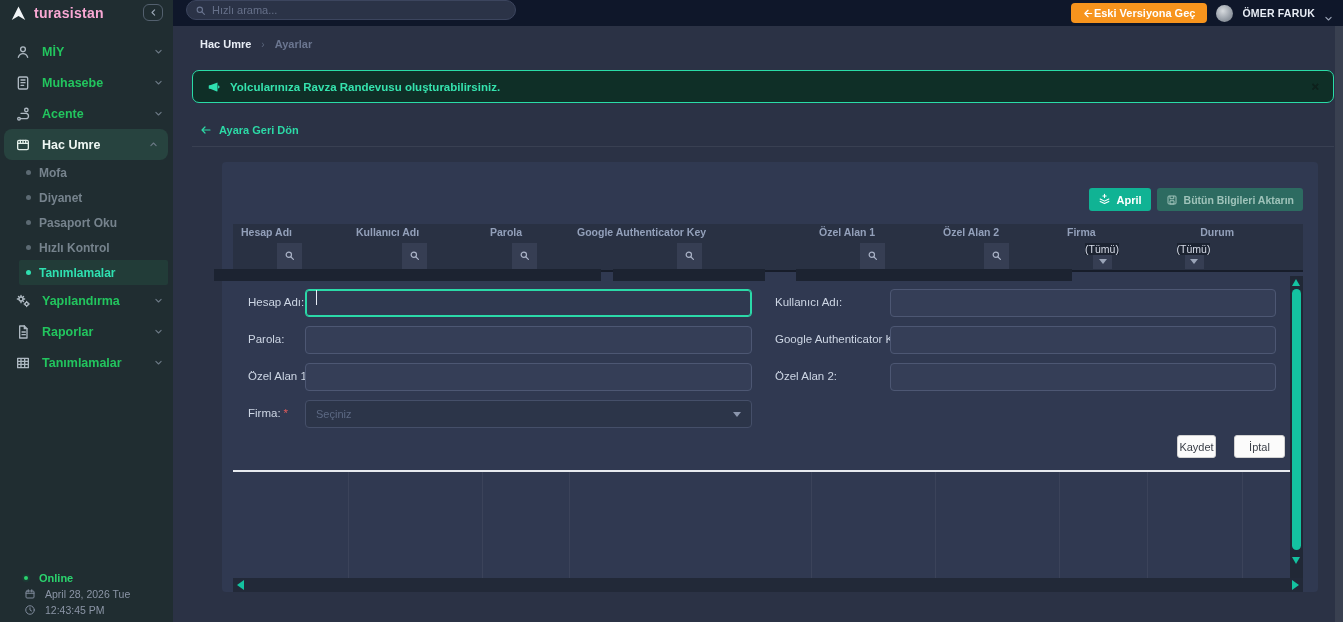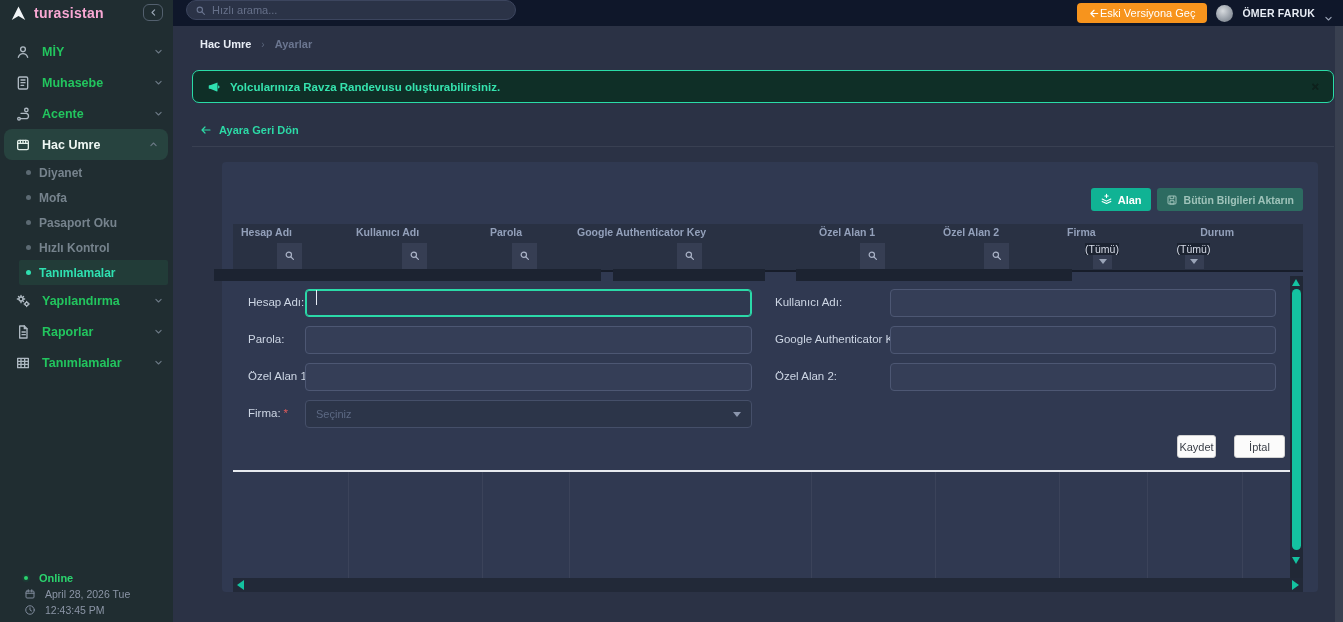--- a/index.html
+++ b/index.html
@@ -31,21 +31,21 @@
   .online-dot { width:8px; height:8px; border-radius:50%; background:#2bd46e; border:2px solid #1b3a34; flex:none; margin-left:-2px; }
   .online-text { color:#2bd46e; font-weight:700; font-size:11px; }
 
   
   .topbar { position:absolute; left:173px; top:0; width:1170px; height:26px; background:#0f172a; display:flex; padding:0 10px 0 13px; z-index:4; }
   .search-box { width:330px; height:20px; border:1px solid #3c455e; border-radius:10px; background:#2b3347; display:flex; align-items:center; padding:0 8px; gap:6px; }
   .search-box .ic { width:11px; height:11px; color:#6a7590; flex:none; }
   .search-box input { flex:1; background:transparent; border:none; outline:none; color:#c5cddd; font-size:11px; font-family:inherit; }
   .search-box input::placeholder { color:#667089; }
   .top-right { margin-left:auto; display:flex; align-items:center; gap:9px; }
-  .btn-old { height:20px; background:#f7941d; color:#fff; border:none; border-radius:4px; font-size:11px; font-weight:400; display:flex; align-items:center; padding:0 12px; cursor:pointer; font-family:inherit; }
+  .btn-old { height:20px; background:#f7941d; color:#fff; border:none; border-radius:4px; font-size:11px; font-weight:700; display:flex; align-items:center; padding:0 12px; cursor:pointer; font-family:inherit; }
   .btn-old .ic { width:11px; height:11px; }
   .avatar { width:17px; height:17px; border-radius:50%; background:radial-gradient(circle at 40% 35%, #d6dade 0%, #9aa1aa 55%, #6f767f 100%); flex:none; }
   .user-name { color:#e8edf5; font-size:10.5px; font-weight:700; letter-spacing:.2px; }
   .user-chev { width:9px; height:9px; color:#9aa4b6; }
 
   
   .crumbbar { position:absolute; left:173px; top:26px; width:1162px; height:36px; display:flex; align-items:center; padding-left:27px; gap:10px; }
   .crumb-cur { color:#e8edf5; font-size:11px; font-weight:700; cursor:pointer; }
   .crumb-sep { color:#5a657c; font-size:10px; }
   .crumb-next { color:#6b7690; font-size:11px; font-weight:700; cursor:pointer; }
@@ -187,25 +187,25 @@
           </span>
         <span>Hac Umre</span>
         <span class="chev">
             <svg viewBox="0 0 24 24" fill="none" stroke="currentColor" stroke-width="3" stroke-linecap="round" stroke-linejoin="round">
               <path d="M5 15l7-7 7 7"></path>
             </svg>
           </span>
       </div>
       <div class="sub">
         <span class="dot"></span>
-        <span>Diyanet</span>
+        <span>Mofa</span>
       </div>
       <div class="sub">
         <span class="dot"></span>
-        <span>Mofa</span>
+        <span>Diyanet</span>
       </div>
       <div class="sub">
         <span class="dot"></span>
         <span>Pasaport Oku</span>
       </div>
       <div class="sub">
         <span class="dot"></span>
         <span>Hızlı Kontrol</span>
       </div>
       <div class="sub active">
@@ -341,21 +341,21 @@
   <div class="card">
 
     <div class="toolbar">
       <button class="btn-add">
         <span class="ic">
             <svg viewBox="0 0 24 24" fill="none" stroke="currentColor" stroke-width="2" stroke-linecap="round" stroke-linejoin="round">
               <path d="M4 15.5l8 4 8-4M4 11l8 4 8-4"></path>
               <path d="M12 2.5v6M9 5.5h6"></path>
             </svg>
           </span>
-        <span>Alan</span>
+        <span>April</span>
       </button>
       <button class="btn-export">
         <span class="ic">
             <svg viewBox="0 0 24 24" fill="none" stroke="currentColor" stroke-width="2" stroke-linejoin="round">
               <rect x="4" y="4" width="16" height="16" rx="2"></rect>
               <path d="M8 4v5.5h7.5V4"></path>
               <rect x="8" y="13.5" width="8" height="6.5"></rect>
             </svg>
           </span>
         <span>Bütün Bilgileri Aktarın</span>

